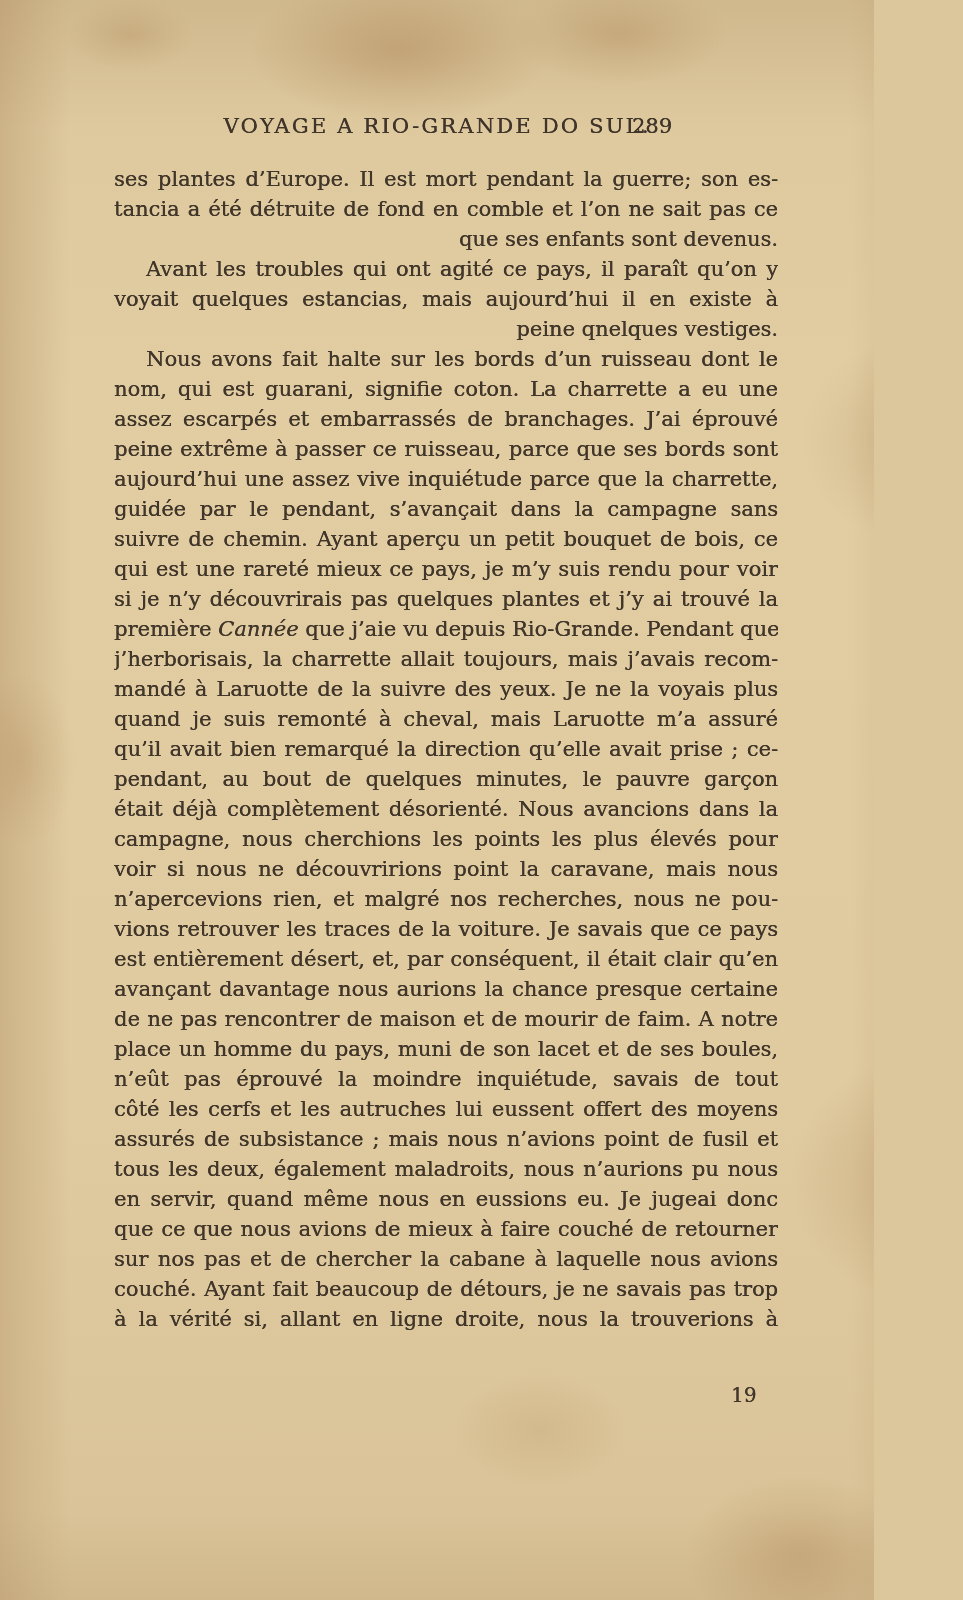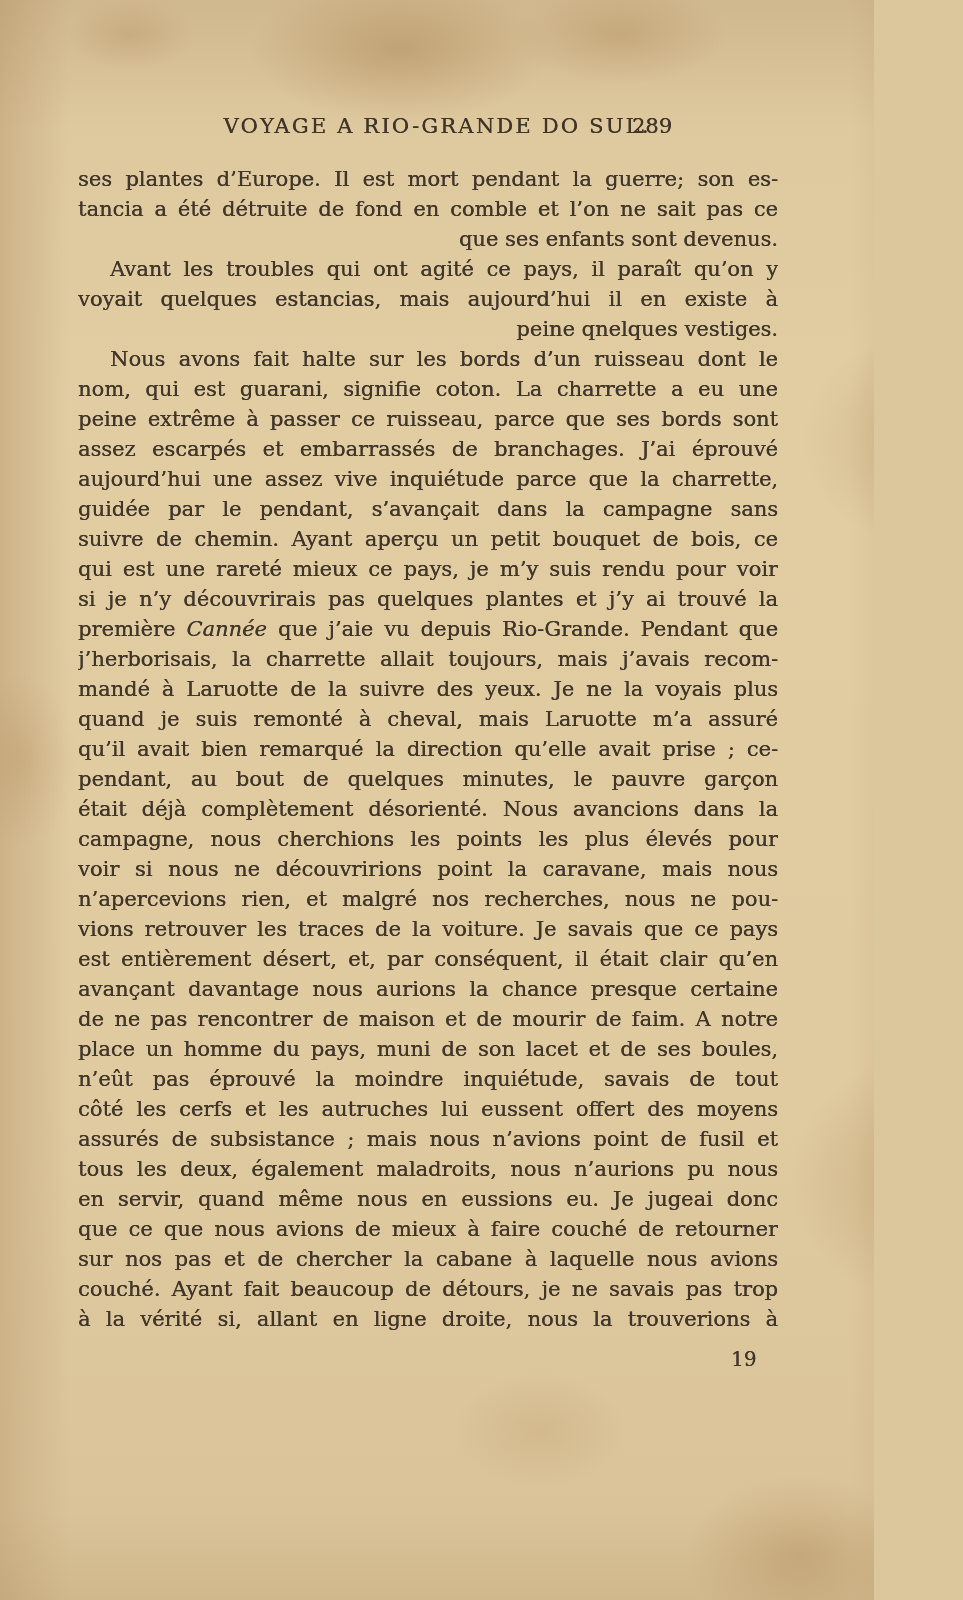--- a/index.html
+++ b/index.html
@@ -68,26 +68,27 @@
     height: 30px;
     line-height: 30px;
     white-space: nowrap;
     overflow: hidden;
     text-align: right;
   }
   .line.just {
     text-align: justify;
     text-align-last: justify;
     text-justify: inter-word;
+    margin-left: 36px;
   }
   .line.indent { text-indent: 32px; }
   .line i { font-style: italic; }
   .signature-mark {
     position: absolute;
-    top: 1347px; left: 731px;
+    top: 1383px; left: 731px;
     font-size: 20px;
     color: #41362a;
     text-shadow: 0.3px 0 0 currentColor;
   }
 </style>
 </head>
 <body>
 
 <div class="page">
 
@@ -99,22 +100,22 @@
   <main class="text-block">
 
   <div class="line just">ses plantes d’Europe. Il est mort pendant la guerre; son es-</div>
       <div class="line just">tancia a été détruite de fond en comble et l’on ne sait pas ce</div>
       <div class="line">que ses enfants sont devenus.</div>
       <div class="line indent just">Avant les troubles qui ont agité ce pays, il paraît qu’on y</div>
       <div class="line just">voyait quelques estancias, mais aujourd’hui il en existe à</div>
       <div class="line">peine qnelques vestiges.</div>
       <div class="line indent just">Nous avons fait halte sur les bords d’un ruisseau dont le</div>
       <div class="line just">nom, qui est guarani, signifie coton. La charrette a eu une</div>
+      <div class="line just">assez escarpés et embarrassés de branchages. J’ai éprouvé</div>
       <div class="line just">peine extrême à passer ce ruisseau, parce que ses bords sont</div>
-      <div class="line just">assez escarpés et embarrassés de branchages. J’ai éprouvé</div>
       <div class="line just">aujourd’hui une assez vive inquiétude parce que la charrette,</div>
       <div class="line just">guidée par le pendant, s’avançait dans la campagne sans</div>
       <div class="line just">suivre de chemin. Ayant aperçu un petit bouquet de bois, ce</div>
       <div class="line just">qui est une rareté mieux ce pays, je m’y suis rendu pour voir</div>
       <div class="line just">si je n’y découvrirais pas quelques plantes et j’y ai trouvé la</div>
       <div class="line just">première <i>Cannée</i> que j’aie vu depuis Rio-Grande. Pendant que</div>
       <div class="line just">j’herborisais, la charrette allait toujours, mais j’avais recom-</div>
       <div class="line just">mandé à Laruotte de la suivre des yeux. Je ne la voyais plus</div>
       <div class="line just">quand je suis remonté à cheval, mais Laruotte m’a assuré</div>
       <div class="line just">qu’il avait bien remarqué la direction qu’elle avait prise ; ce-</div>

